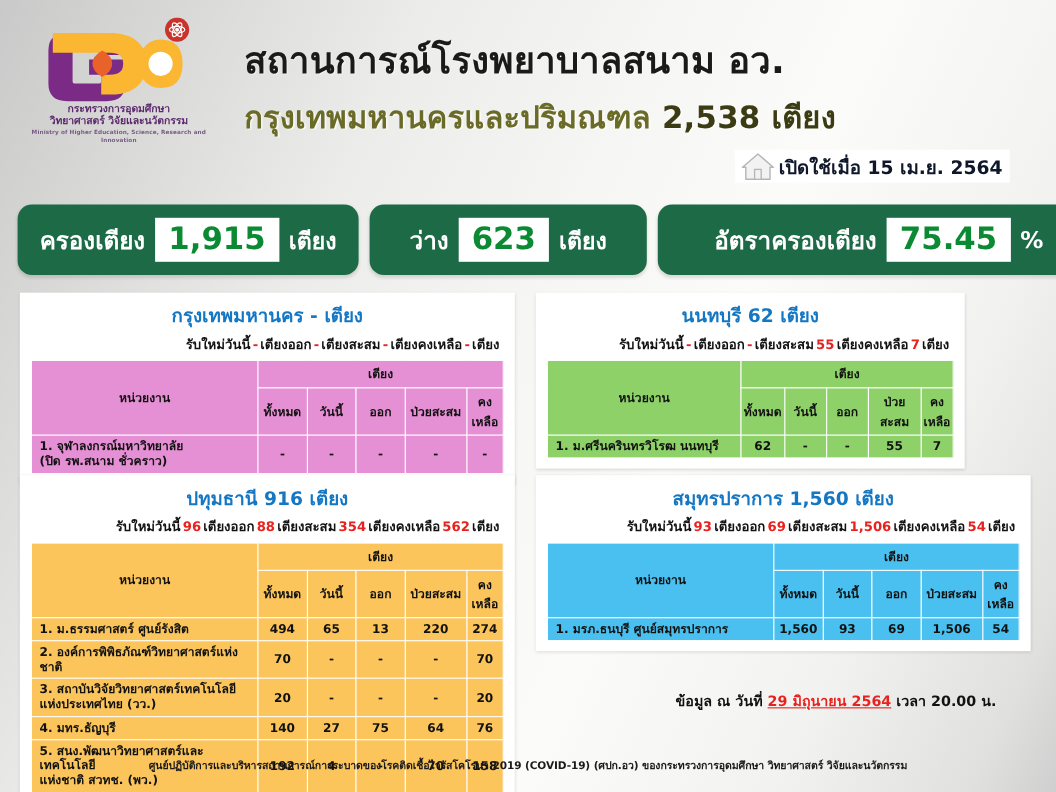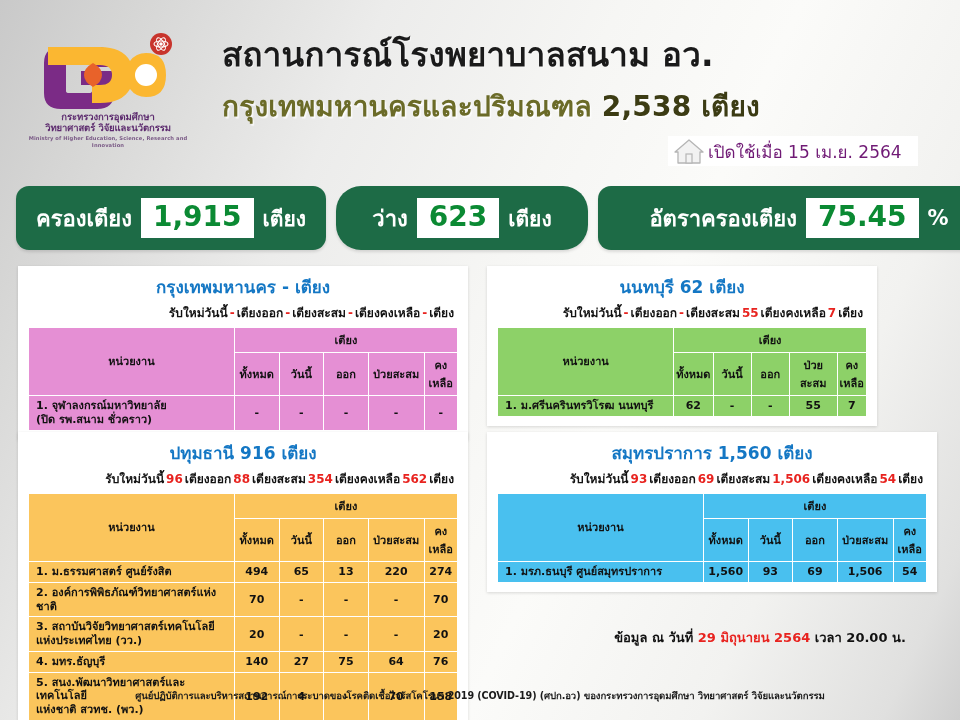--- a/index.html
+++ b/index.html
@@ -20,21 +20,21 @@
   
   .header {
     position: absolute;
     left: 0; top: 0;
     width: 960px; height: 180px;
   }
 
   
   .logo-wrap {
     position: absolute;
-    left: 22px; top: 29px;
+    left: 22px; top: 12px;
     width: 172px; height: 120px;
   }
   .logo-mark {
     position: absolute;
     left: 8px; top: 4px;
     width: 150px; height: 78px;
   }
   .logo-caption {
     position: absolute;
     left: 0; top: 82px;
@@ -90,22 +90,22 @@
     display: flex;
     align-items: center;
   }
   .house-icon {
     width: 34px; height: 28px;
     margin-left: 4px;
     flex: 0 0 auto;
   }
   .open-badge-text {
     font-size: 17px;
-    font-weight: normal;
-    color: #701a75;
+    font-weight: bold;
+    color: #0f172a;
     margin-left: 2px;
     white-space: nowrap;
     text-align: center;
   }
 
   
   .kpi-row {
     position: absolute;
     left: 0; top: 186px;
     width: 960px; height: 64px;
@@ -116,21 +116,21 @@
     background: #1d6b46;
     border-radius: 13px;
     display: flex;
     align-items: center;
     justify-content: center;
     gap: 9px;
     padding: 0 14px;
     box-shadow: 0 2px 3px rgba(0,0,0,0.12);
   }
   .kpi-1 { left: 16px;  width: 310px; }
-  .kpi-2 { left: 336px; width: 252px; border-radius: 25px; }
+  .kpi-2 { left: 336px; width: 252px; }
   .kpi-3 { left: 598px; width: 402px; }
 
   .kpi-label {
     color: #ffffff;
     font-size: 22px;
     font-weight: bold;
     white-space: nowrap;
   }
   .kpi-value {
     background: #ffffff;
@@ -215,21 +215,21 @@
   .data-stamp {
     position: absolute;
     left: 560px; top: 627px;
     width: 400px;
     text-align: center;
     font-size: 13px;
     font-weight: bold;
     color: #111;
     white-space: nowrap;
   }
-  .data-stamp .v { color: #e8231f; }
+  .data-stamp .v { color: #e8231f; text-decoration: underline; }
 
   .footer-note {
     position: absolute;
     left: 0; top: 688px;
     width: 960px;
     text-align: center;
     font-size: 9.6px;
     font-weight: bold;
     color: #1a1a1a;
     letter-spacing: -0.1px;

